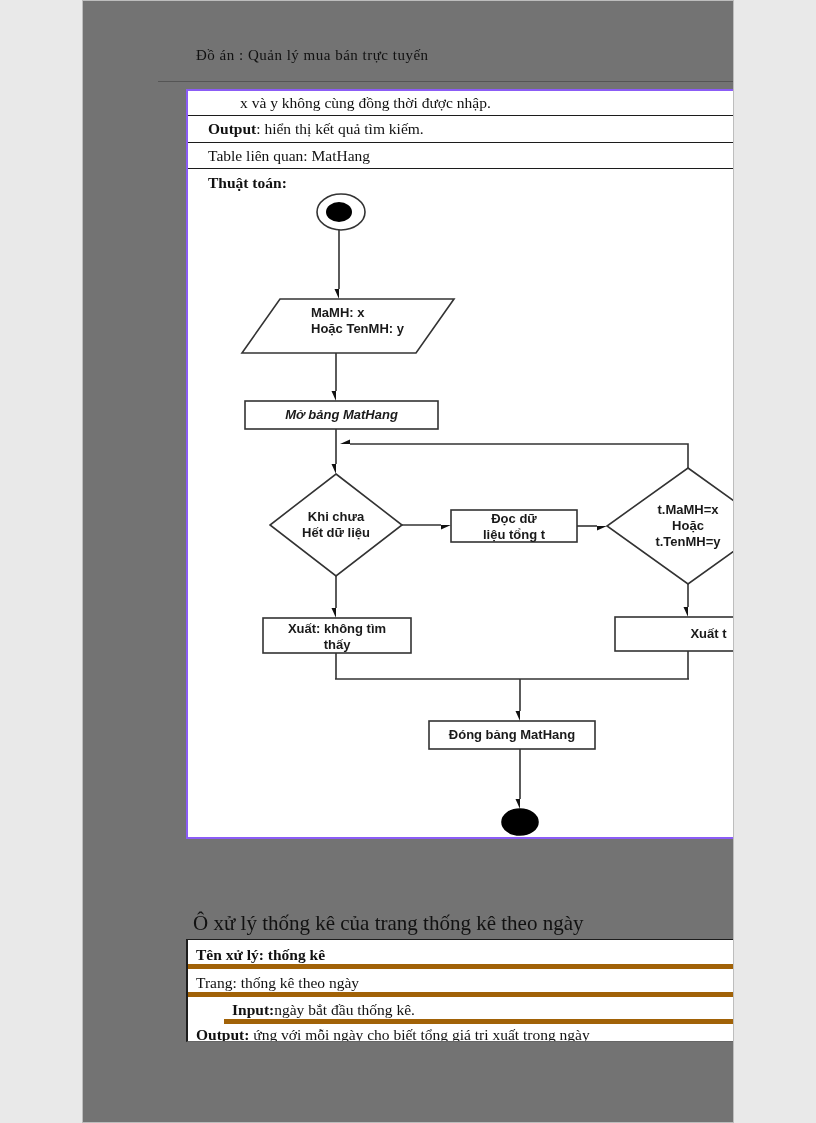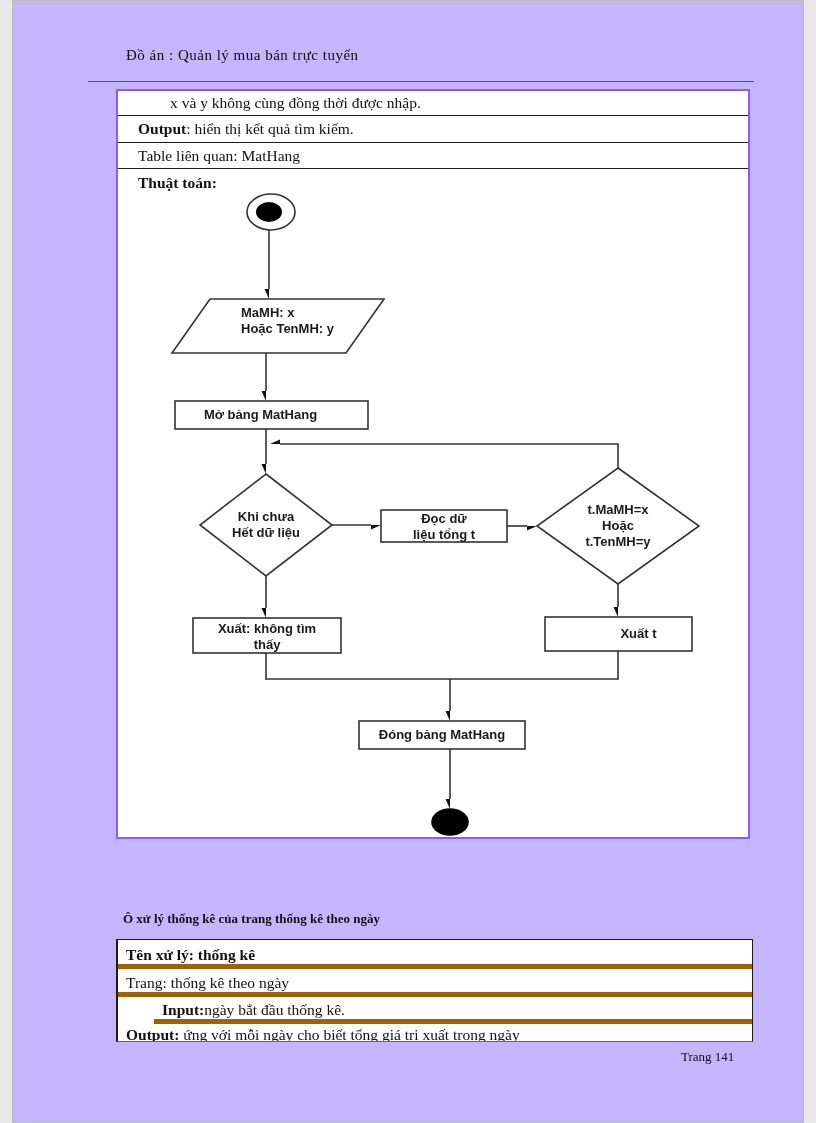--- a/index.html
+++ b/index.html
@@ -1,18 +1,18 @@
 <!DOCTYPE html>
 <html><head>
 <meta charset="utf-8">
 <style>
   html,body{margin:0;padding:0;background:#e9e9e9;}
   .page{
-    position:relative;width:792px;height:1123px;margin:0 auto;
-    background:#c4b5fd;border:1px solid #bdbdbd;box-sizing:border-box;
+    position:relative;width:652px;height:1123px;margin:0 auto;
+    background:#737373;border:1px solid #bdbdbd;box-sizing:border-box;
     font-family:"Liberation Serif","DejaVu Serif",serif;color:#111;
     overflow:hidden;
   }
   .doc-header{position:absolute;left:113px;top:46px;font-size:15px;letter-spacing:.5px;}
   .header-rule{position:absolute;left:75px;top:80px;width:666px;height:0;border-top:1px solid #555;}
 
   
   .spec-table{position:absolute;left:103px;top:88px;width:634px;height:750px;
     border:2px solid #8b5cf6;box-sizing:border-box;background:#fff;}
   .spec-row{display:flex;align-items:center;font-size:15.5px;border-bottom:1px solid #1c1c1c;
@@ -24,21 +24,21 @@
   .b{font-weight:bold;}
 
   
   .fc-svg{position:absolute;left:0;top:0;width:816px;height:1123px;pointer-events:none;}
   .fc-label{position:absolute;font-family:"Liberation Sans","DejaVu Sans",sans-serif;
     font-weight:700;font-size:13px;color:#1a1a1a;white-space:pre-line;line-height:16px;
     text-align:center;}
   .fc-center{display:flex;align-items:center;justify-content:center;}
 
   
-  .stats-heading{position:absolute;left:110px;top:910px;font-size:13px;font-weight:bold;}
+  .stats-heading{position:absolute;left:110px;top:910px;font-size:21px;font-weight:normal;}
   .stats-table{position:absolute;left:103px;top:938px;width:637px;height:103px;
     border-left:2px solid #1c1c1c;border-right:1px solid #1c1c1c;border-top:1px solid #1c1c1c;
     border-bottom:1px solid #666;box-sizing:border-box;overflow:hidden;background:#fff;}
   .stats-row{font-size:15.5px;padding-left:8px;display:flex;align-items:flex-end;
     border-bottom:5px solid #a16207;box-sizing:border-box;}
   .stats-row.r1{height:29px;font-weight:bold;}
   .stats-row.r2{height:28px;}
   .stats-row.r3{height:27px;margin-left:36px;}
   .stats-row.r4{height:19px;border-bottom:none;align-items:flex-start;overflow:hidden;}
   .stats-row.r4 .cut{display:block;margin-top:2px;}
@@ -102,21 +102,21 @@
       <rect x="180" y="617" width="148" height="35" fill="#fff"></rect>
       <rect x="532" y="616" width="147" height="34" fill="#fff"></rect>
       <rect x="346" y="720" width="166" height="28" fill="#fff"></rect>
 
       <ellipse cx="437" cy="821" rx="18" ry="13" fill="#000" stroke="#000"></ellipse>
     </g>
   </svg>
 
   <div class="fc-label" style="left:228px;top:304px;width:150px;text-align:left;">MaMH: x
 Hoặc TenMH: y</div>
-  <div class="fc-label fc-center" style="left:151px;top:400px;width:193px;height:28px;">Mở bảng MatHang</div>
+  <div class="fc-label fc-center" style="left:162px;top:400px;width:193px;height:28px;font-style:italic;">Mở bảng MatHang</div>
   <div class="fc-label" style="left:188px;top:508px;width:130px;">Khi chưa
 Hết dữ liệu</div>
   <div class="fc-label" style="left:368px;top:510px;width:126px;">Đọc dữ
 liệu tổng t</div>
   <div class="fc-label" style="left:530px;top:501px;width:150px;">t.MaMH=x
 Hoặc
 t.TenMH=y</div>
   <div class="fc-label" style="left:180px;top:620px;width:148px;">Xuất: không tìm
 thấy</div>
   <div class="fc-label fc-center" style="left:532px;top:616px;width:147px;height:34px;margin-left:20px;">Xuất t</div>

